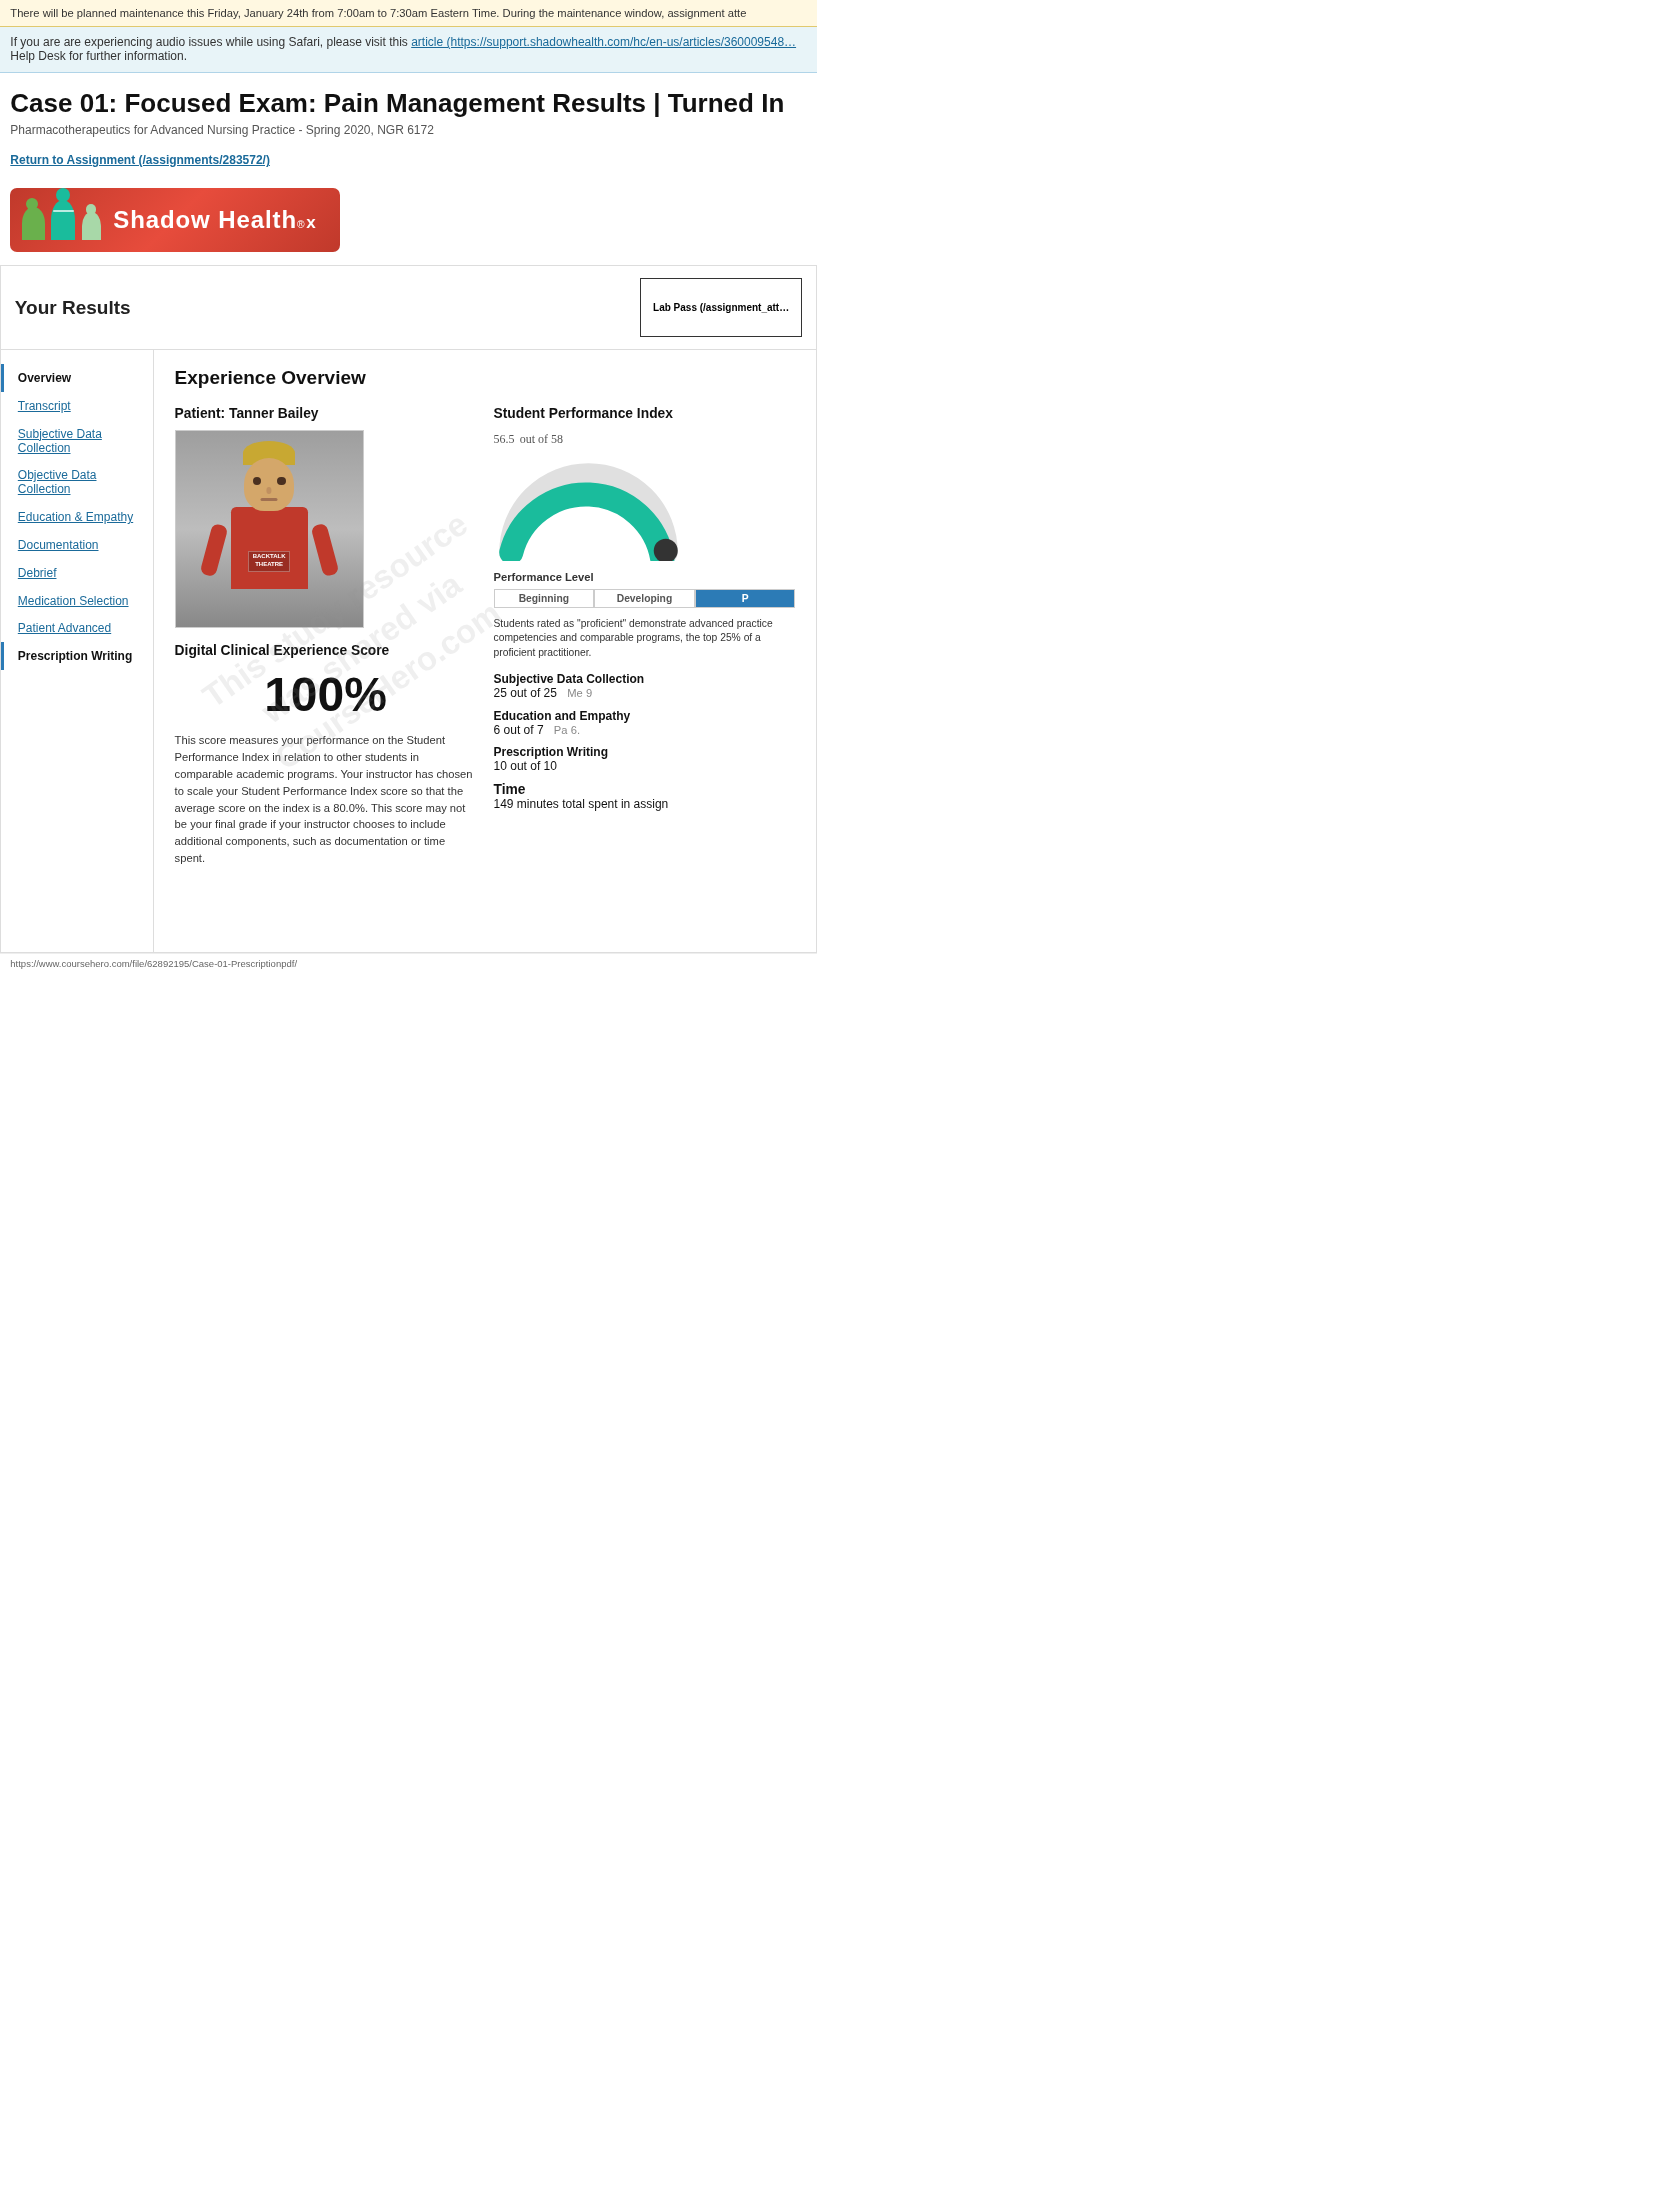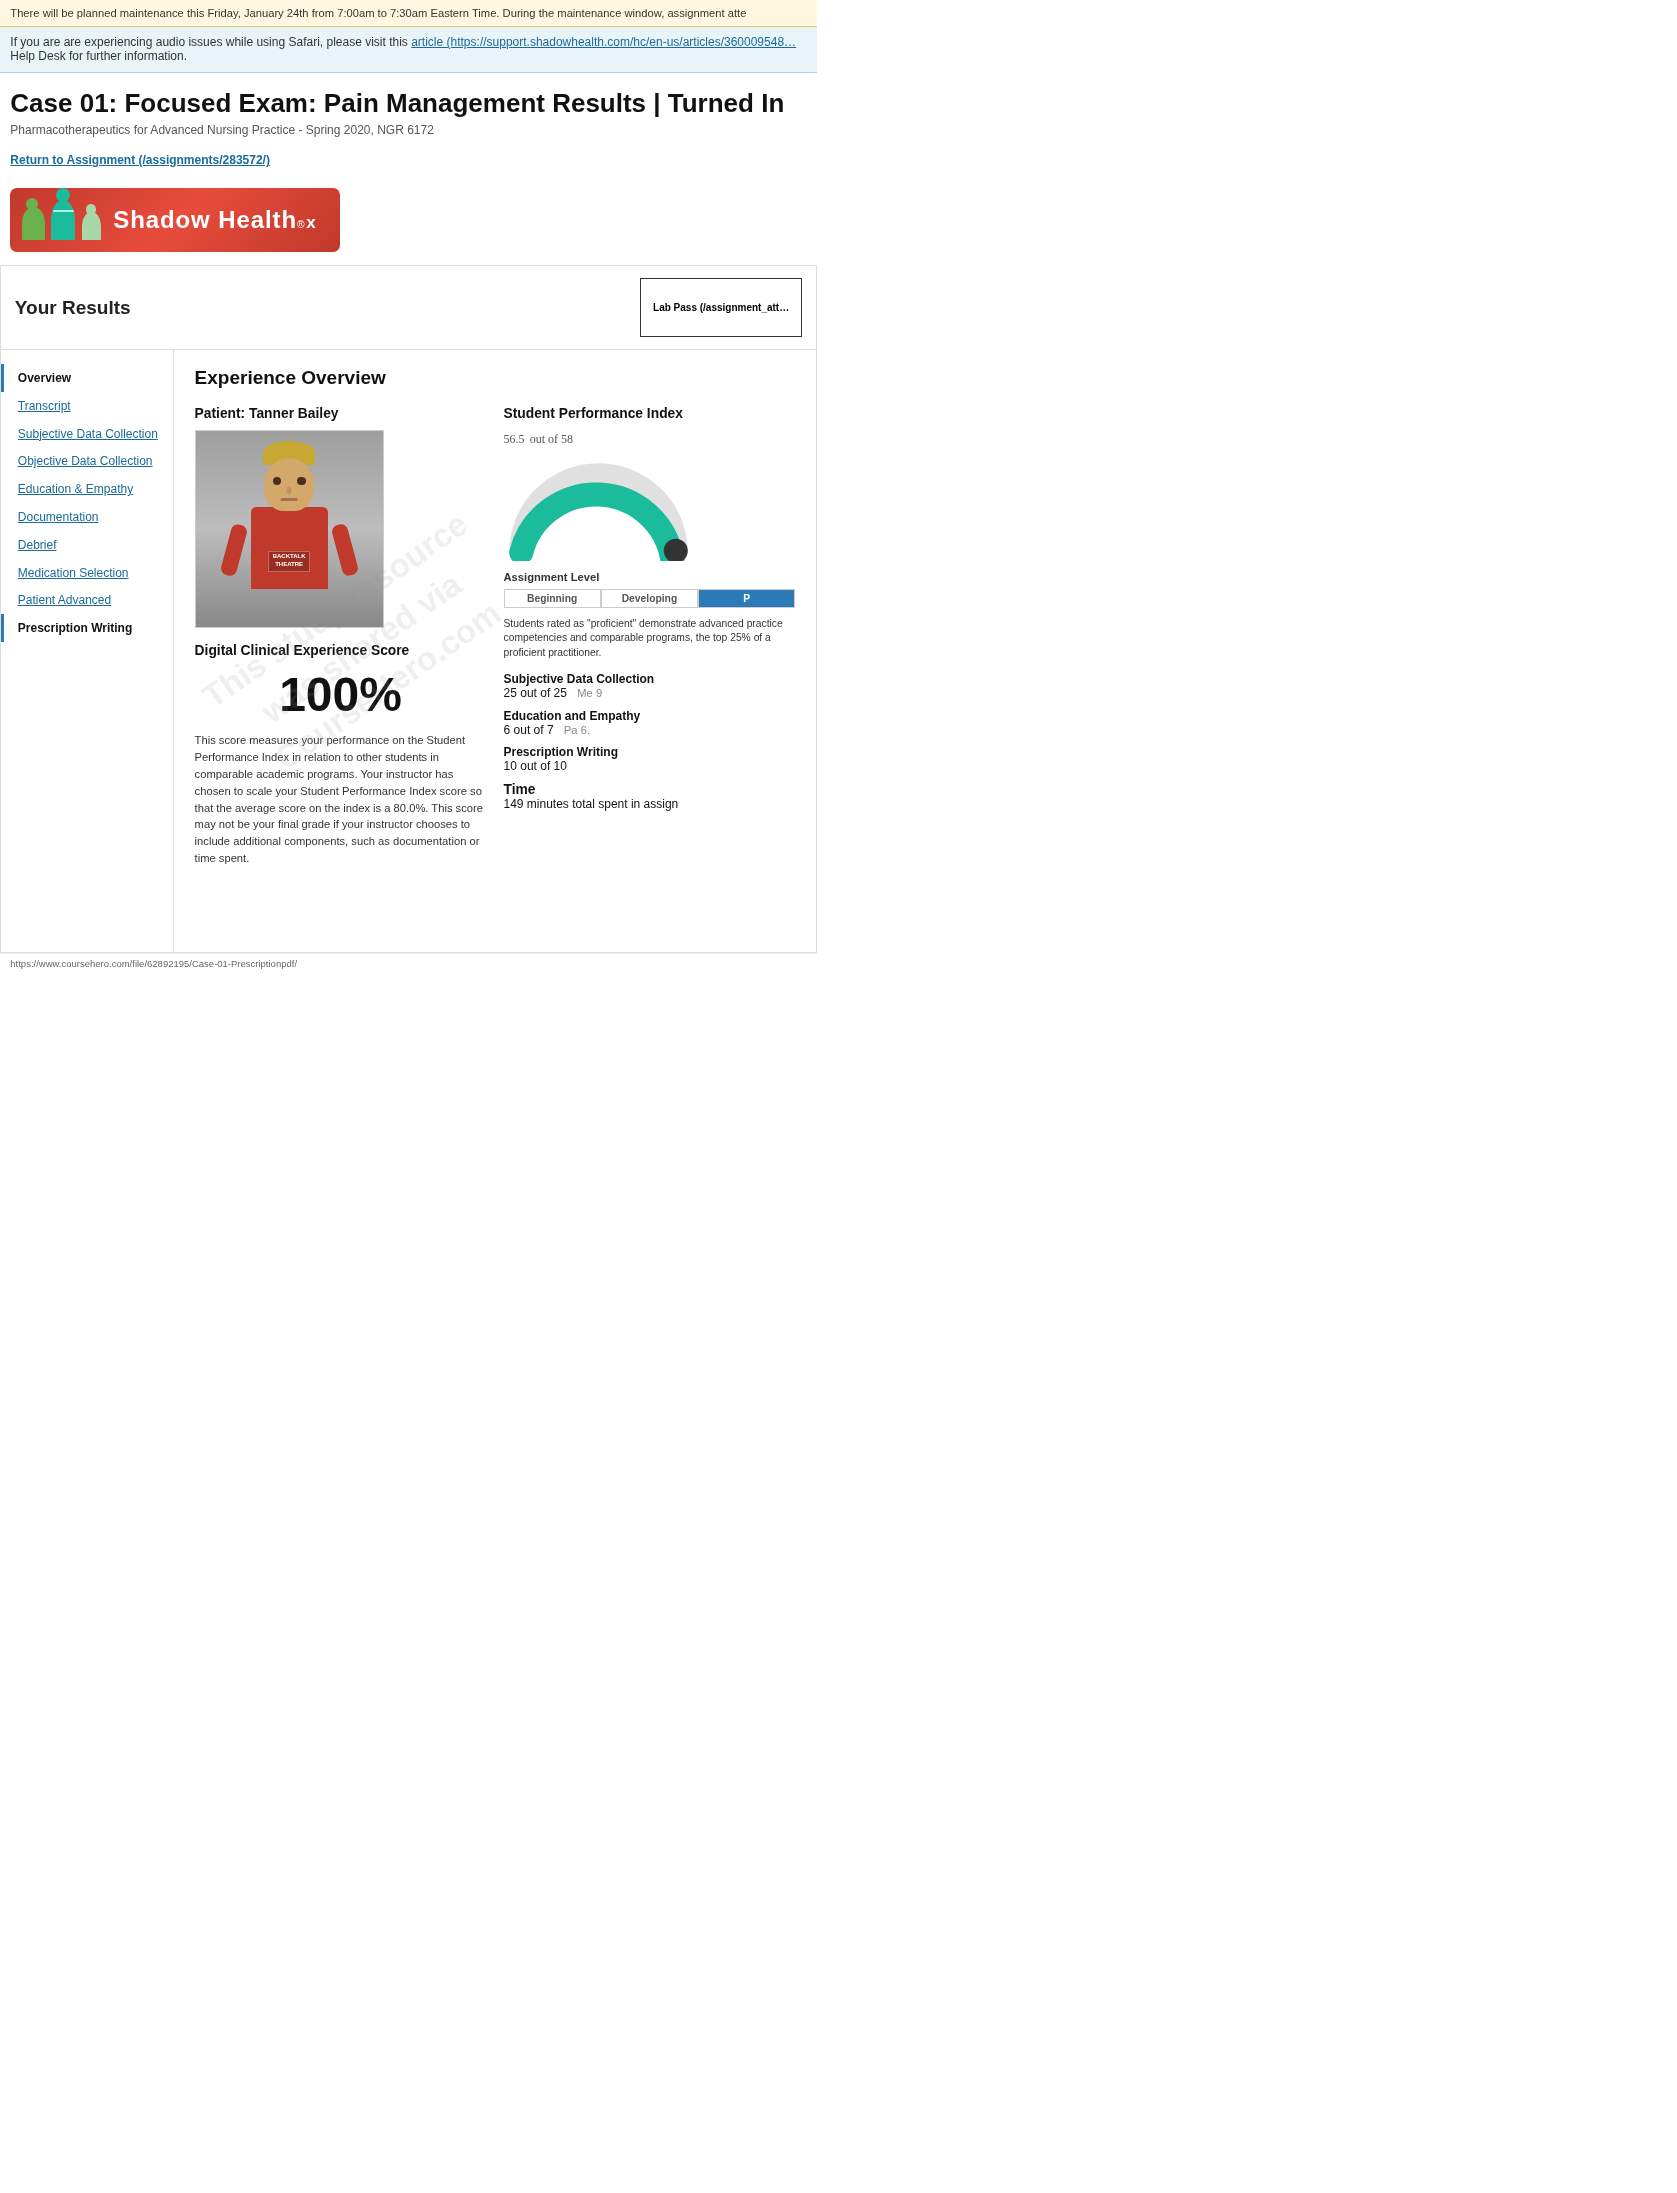--- a/index.html
+++ b/index.html
@@ -86,21 +86,21 @@
       cursor: pointer;
       font-weight: bold;
     }
 
     .results-body {
       display: flex;
       min-height: 602px;
     }
 
     .sidebar {
-      width: 173px;
+      width: 153px;
       border-right: 0.9px solid #ddd;
       padding: 13.8px 0;
       flex-shrink: 0;
     }
     .sidebar-item {
       display: block;
       padding: 6.9px 13.8px;
       font-size: 12px;
       color: #1a6a9a;
       text-decoration: underline;
@@ -428,21 +428,21 @@
             <svg class="gauge-svg" viewBox="0 0 220 120">
 
               <path d="M 20 110 A 90 90 0 0 1 200 110" fill="none" stroke="#e0e0e0" stroke-width="28" stroke-linecap="round"></path>
 
               <path d="M 20 110 A 90 90 0 0 1 196 118" fill="none" stroke="#1abc9c" stroke-width="28" stroke-linecap="round"></path>
 
               <circle cx="200" cy="108" r="14" fill="#333"></circle>
             </svg>
           </div>
 
-          <div class="proficiency-label">Assignment Level</div>
+          <div class="proficiency-label">Performance Level</div>
 
           <div class="proficiency-table">
             <div class="prof-cell">Beginning</div>
             <div class="prof-cell">Developing</div>
             <div class="prof-cell active-prof">P</div>
           </div>
 
           <div class="prof-description">Students rated as "proficient" demonstrate advanced practice competencies and comparable programs, the top 25% of a proficient practitioner.</div>
 
           <div class="score-items">

